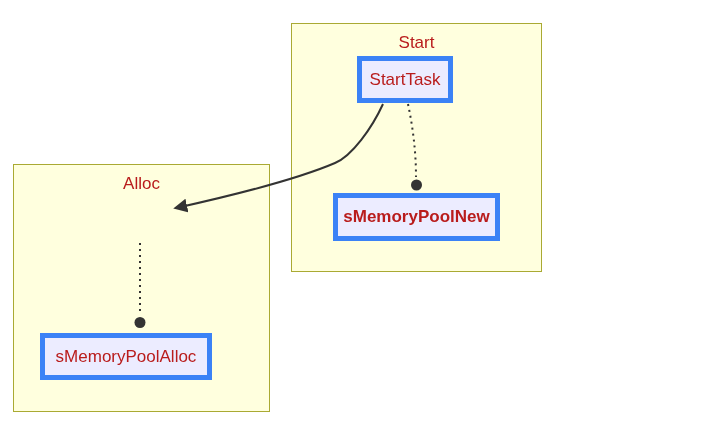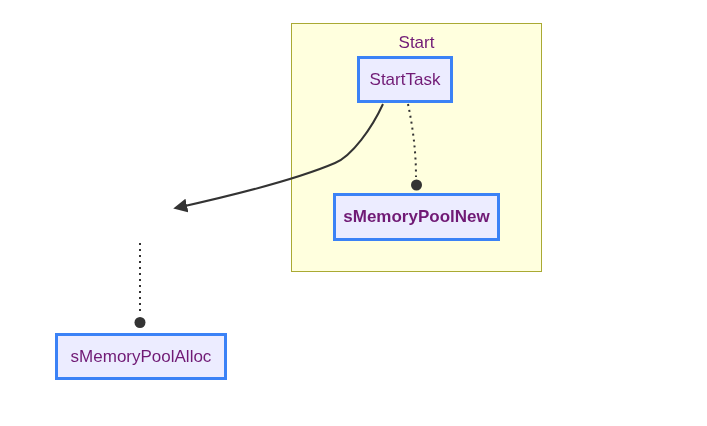--- a/index.html
+++ b/index.html
@@ -6,21 +6,21 @@
     margin: 0;
     padding: 0;
     background: #ffffff;
   }
   .canvas {
     position: relative;
     width: 700px;
     height: 426px;
     background: #ffffff;
     font-family: "Liberation Sans", sans-serif;
-    color: #701a75;
+    color: #b91c1c;
     overflow: hidden;
   }
   .cluster {
     position: absolute;
     background: #ffffde;
     border: 1px solid #aaaa33;
     box-sizing: border-box;
   }
   #cluster-start { left: 291px; top: 23px;  width: 251px; height: 249px; }
   #cluster-alloc { left: 13px;  top: 164px; width: 257px; height: 248px; }
@@ -39,42 +39,45 @@
   }
   .edge {
     fill: none;
     stroke: #333333;
     stroke-width: 2px;
   }
   .edge.dotted { stroke-dasharray: 2,4; }
   .node {
     position: absolute;
     background: #ececff;
-    border: 3px solid #3b82f6;
+    border: 5px solid #3b82f6;
     box-sizing: border-box;
     display: flex;
     align-items: center;
     justify-content: center;
     font-size: 17px;
     white-space: nowrap;
   }
   #node-starttask        { left: 357px; top: 56px;  width: 96px;  height: 47px; }
   #node-smemorypoolnew   { left: 333px; top: 193px; width: 167px; height: 48px; font-weight: bold; }
   #node-task             { left: 112px; top: 196px; width: 56px;  height: 46px; }
-  #node-smemorypoolalloc { left: 55px;  top: 333px; width: 172px; height: 47px; }
+  #node-smemorypoolalloc { left: 40px;  top: 333px; width: 172px; height: 47px; }
 </style>
 </head>
 <body>
 
 <div class="canvas">
 
   <div class="cluster" id="cluster-start">
     <div class="cluster-title">Start</div>
   </div>
 
+  <div class="cluster" id="cluster-alloc">
+    <div class="cluster-title">Alloc</div>
+  </div>
 
   <svg class="edge-layer" viewBox="0 0 707 426" xmlns="http://www.w3.org/2000/svg">
     <defs>
       <marker id="arrowhead" viewBox="0 0 10 10" refX="8" refY="5" markerWidth="7" markerHeight="7" orient="auto">
         <path d="M0,0 L10,5 L0,10 Z" fill="#333333"></path>
       </marker>
     </defs>
 
     <path class="edge solid" d="M 383,104 C 372,128 352,156 335,163 C 300,178 230,196 176,208" marker-end="url(#arrowhead)" stroke="#333333"></path>
 

